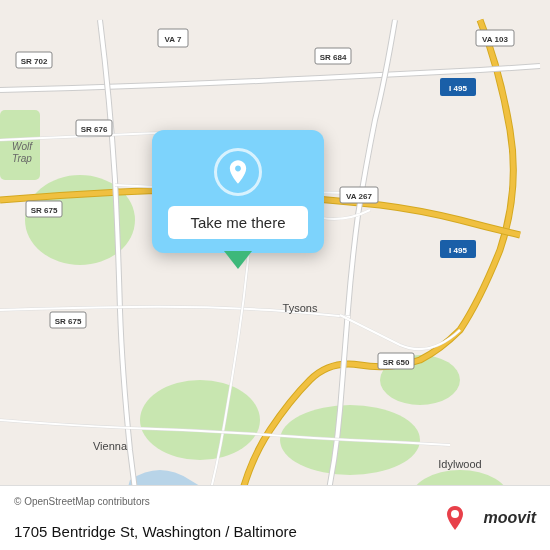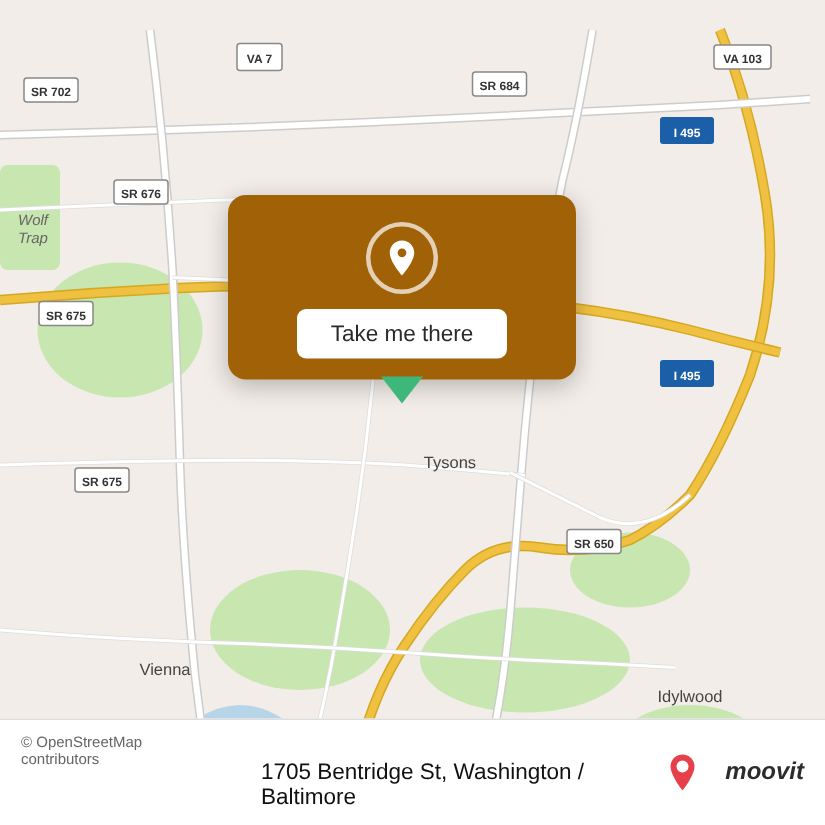--- a/index.html
+++ b/index.html
@@ -33,22 +33,22 @@
       position: absolute;
       top: 0; left: 0;
       width: 100%; height: 100%;
     }
 
     
     .marker-popup {
       position: absolute;
       top: 130px;
       left: 152px;
-      width: 232px;
-      background: #a16207;
+      width: 172px;
+      background: #7dd3fc;
       border-radius: 12px;
       display: flex;
       flex-direction: column;
       align-items: center;
       padding: 18px 20px 14px 20px;
       box-shadow: 0 4px 16px rgba(0,0,0,0.25);
       z-index: 10;
     }
 
     .marker-popup::after {
@@ -103,22 +103,21 @@
       padding: 10px 14px 10px 14px;
       display: flex;
       align-items: center;
       justify-content: space-between;
       z-index: 20;
       border-top: 1px solid #ddd;
     }
 
     .bottom-left {
       display: flex;
-      flex-direction: row;
-      gap: 32px;
+      flex-direction: column;
     }
 
     .copyright {
       font-size: 10px;
       color: #666;
     }
 
     .address-text {
       font-size: 15px;
       color: #111;

